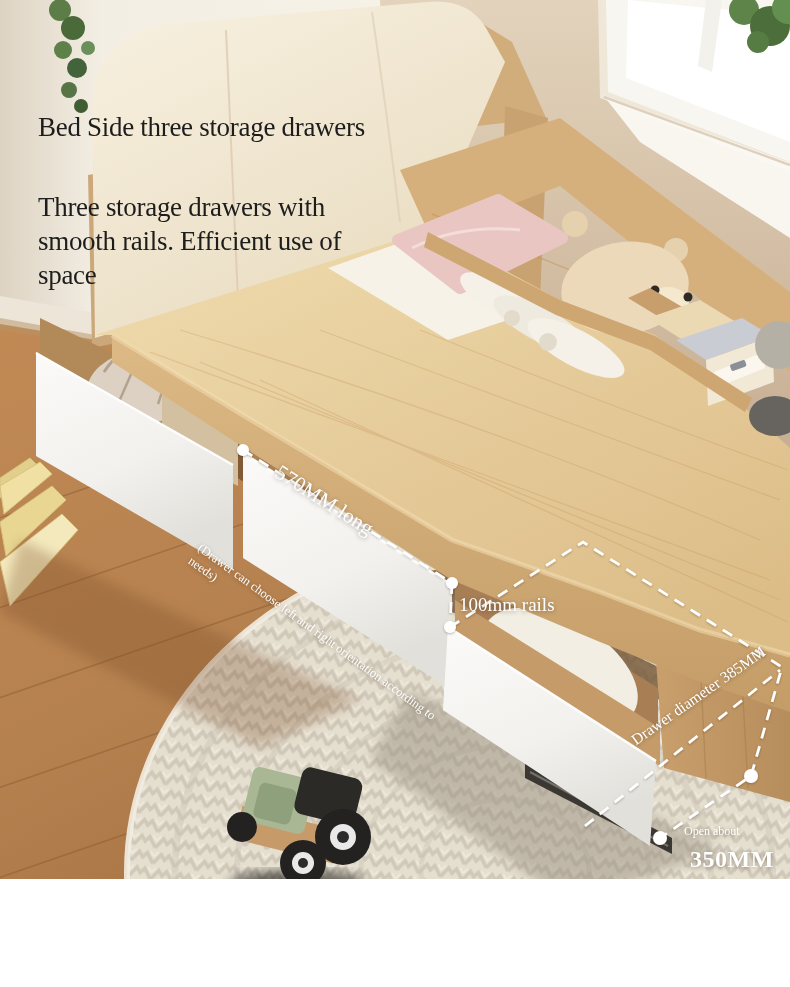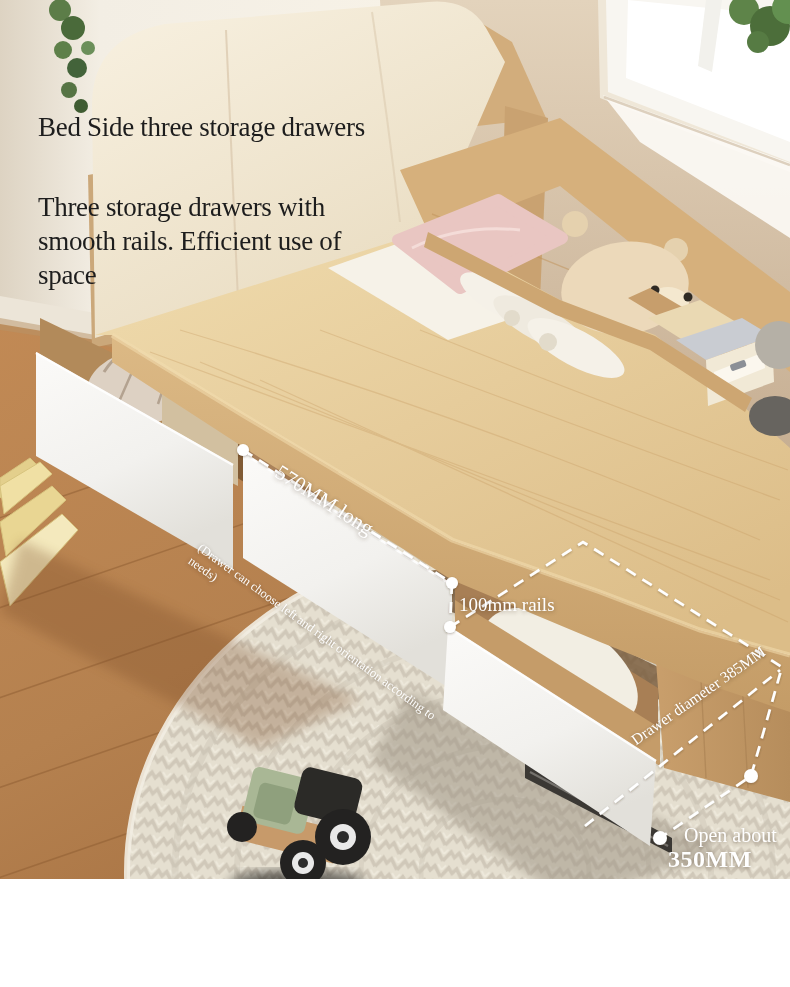--- a/index.html
+++ b/index.html
@@ -9,22 +9,22 @@
   .headline{position:absolute;left:38px;top:112px;font-size:27px;letter-spacing:-0.3px;
             font-weight:500;color:#1d1d1d;white-space:nowrap;}
   .subheadline{position:absolute;left:38px;top:180px;font-size:27px;letter-spacing:-0.3px;
             font-weight:500;color:#1d1d1d;line-height:34px;white-space:pre-line;margin-top:10px;}
   .ann{position:absolute;color:#ffffff;text-shadow:0 1px 4px rgba(60,40,20,.45);white-space:nowrap;}
   .ann-570{left:284px;top:460px;font-size:21px;transform:rotate(32.5deg);transform-origin:0 0;}
   .ann-note{left:204px;top:540px;width:348px;font-size:12.5px;line-height:16px;
             transform:rotate(36deg);transform-origin:0 0;white-space:pre-line;}
   .ann-100{left:459px;top:594px;font-size:19px;}
   .ann-dia{left:628px;top:734px;font-size:15.5px;transform:rotate(-35deg);transform-origin:0 0;}
-  .ann-open{left:684px;top:824px;font-size:20px;}
-  .ann-350{left:668px;top:846px;font-size:24px;font-weight:bold;letter-spacing:.5px;}
+  .ann-open{left:684px;top:824px;font-size:12px;}
+  .ann-350{left:690px;top:846px;font-size:24px;font-weight:bold;letter-spacing:.5px;}
 </style>
 </head>
 <body>
 
 <div class="stage">
 <svg class="scene" viewBox="0 0 790 987" xmlns="http://www.w3.org/2000/svg">
   <defs>
     <linearGradient id="wallL" x1="0" y1="0" x2="1" y2="0">
       <stop offset="0" stop-color="#ddd3c2"></stop>
           <stop offset="0.25" stop-color="#f3eee4"></stop>

